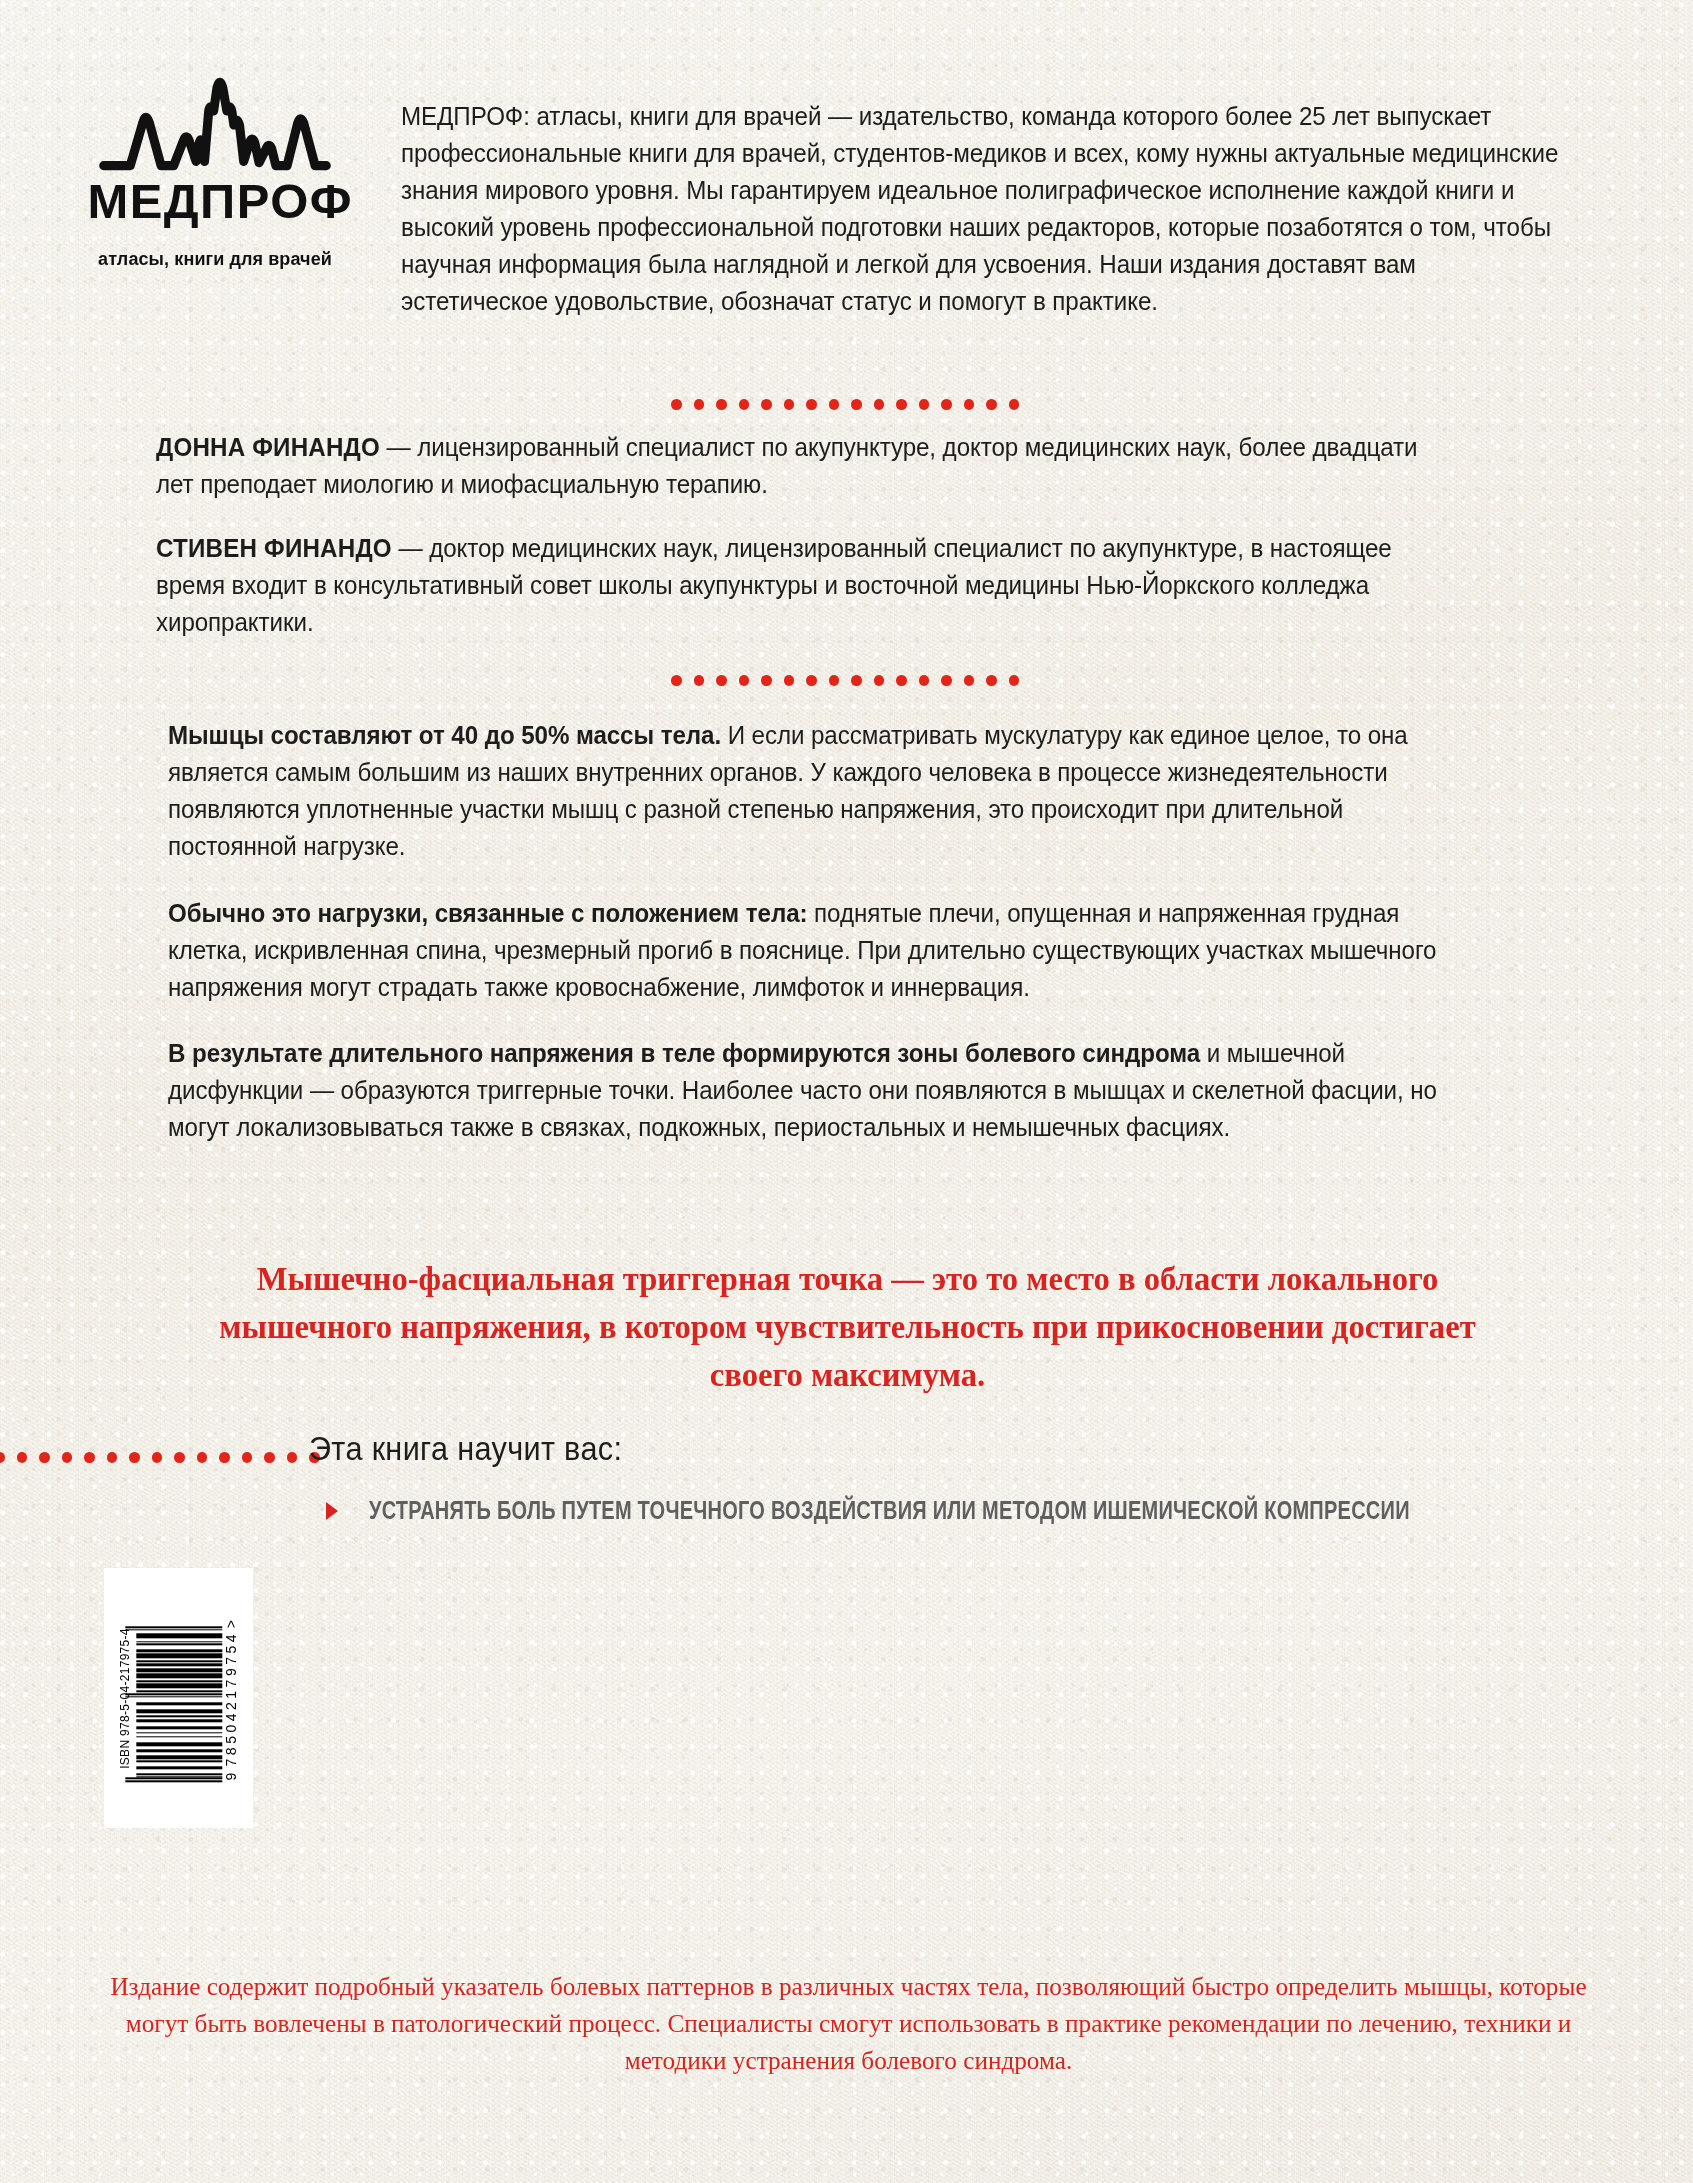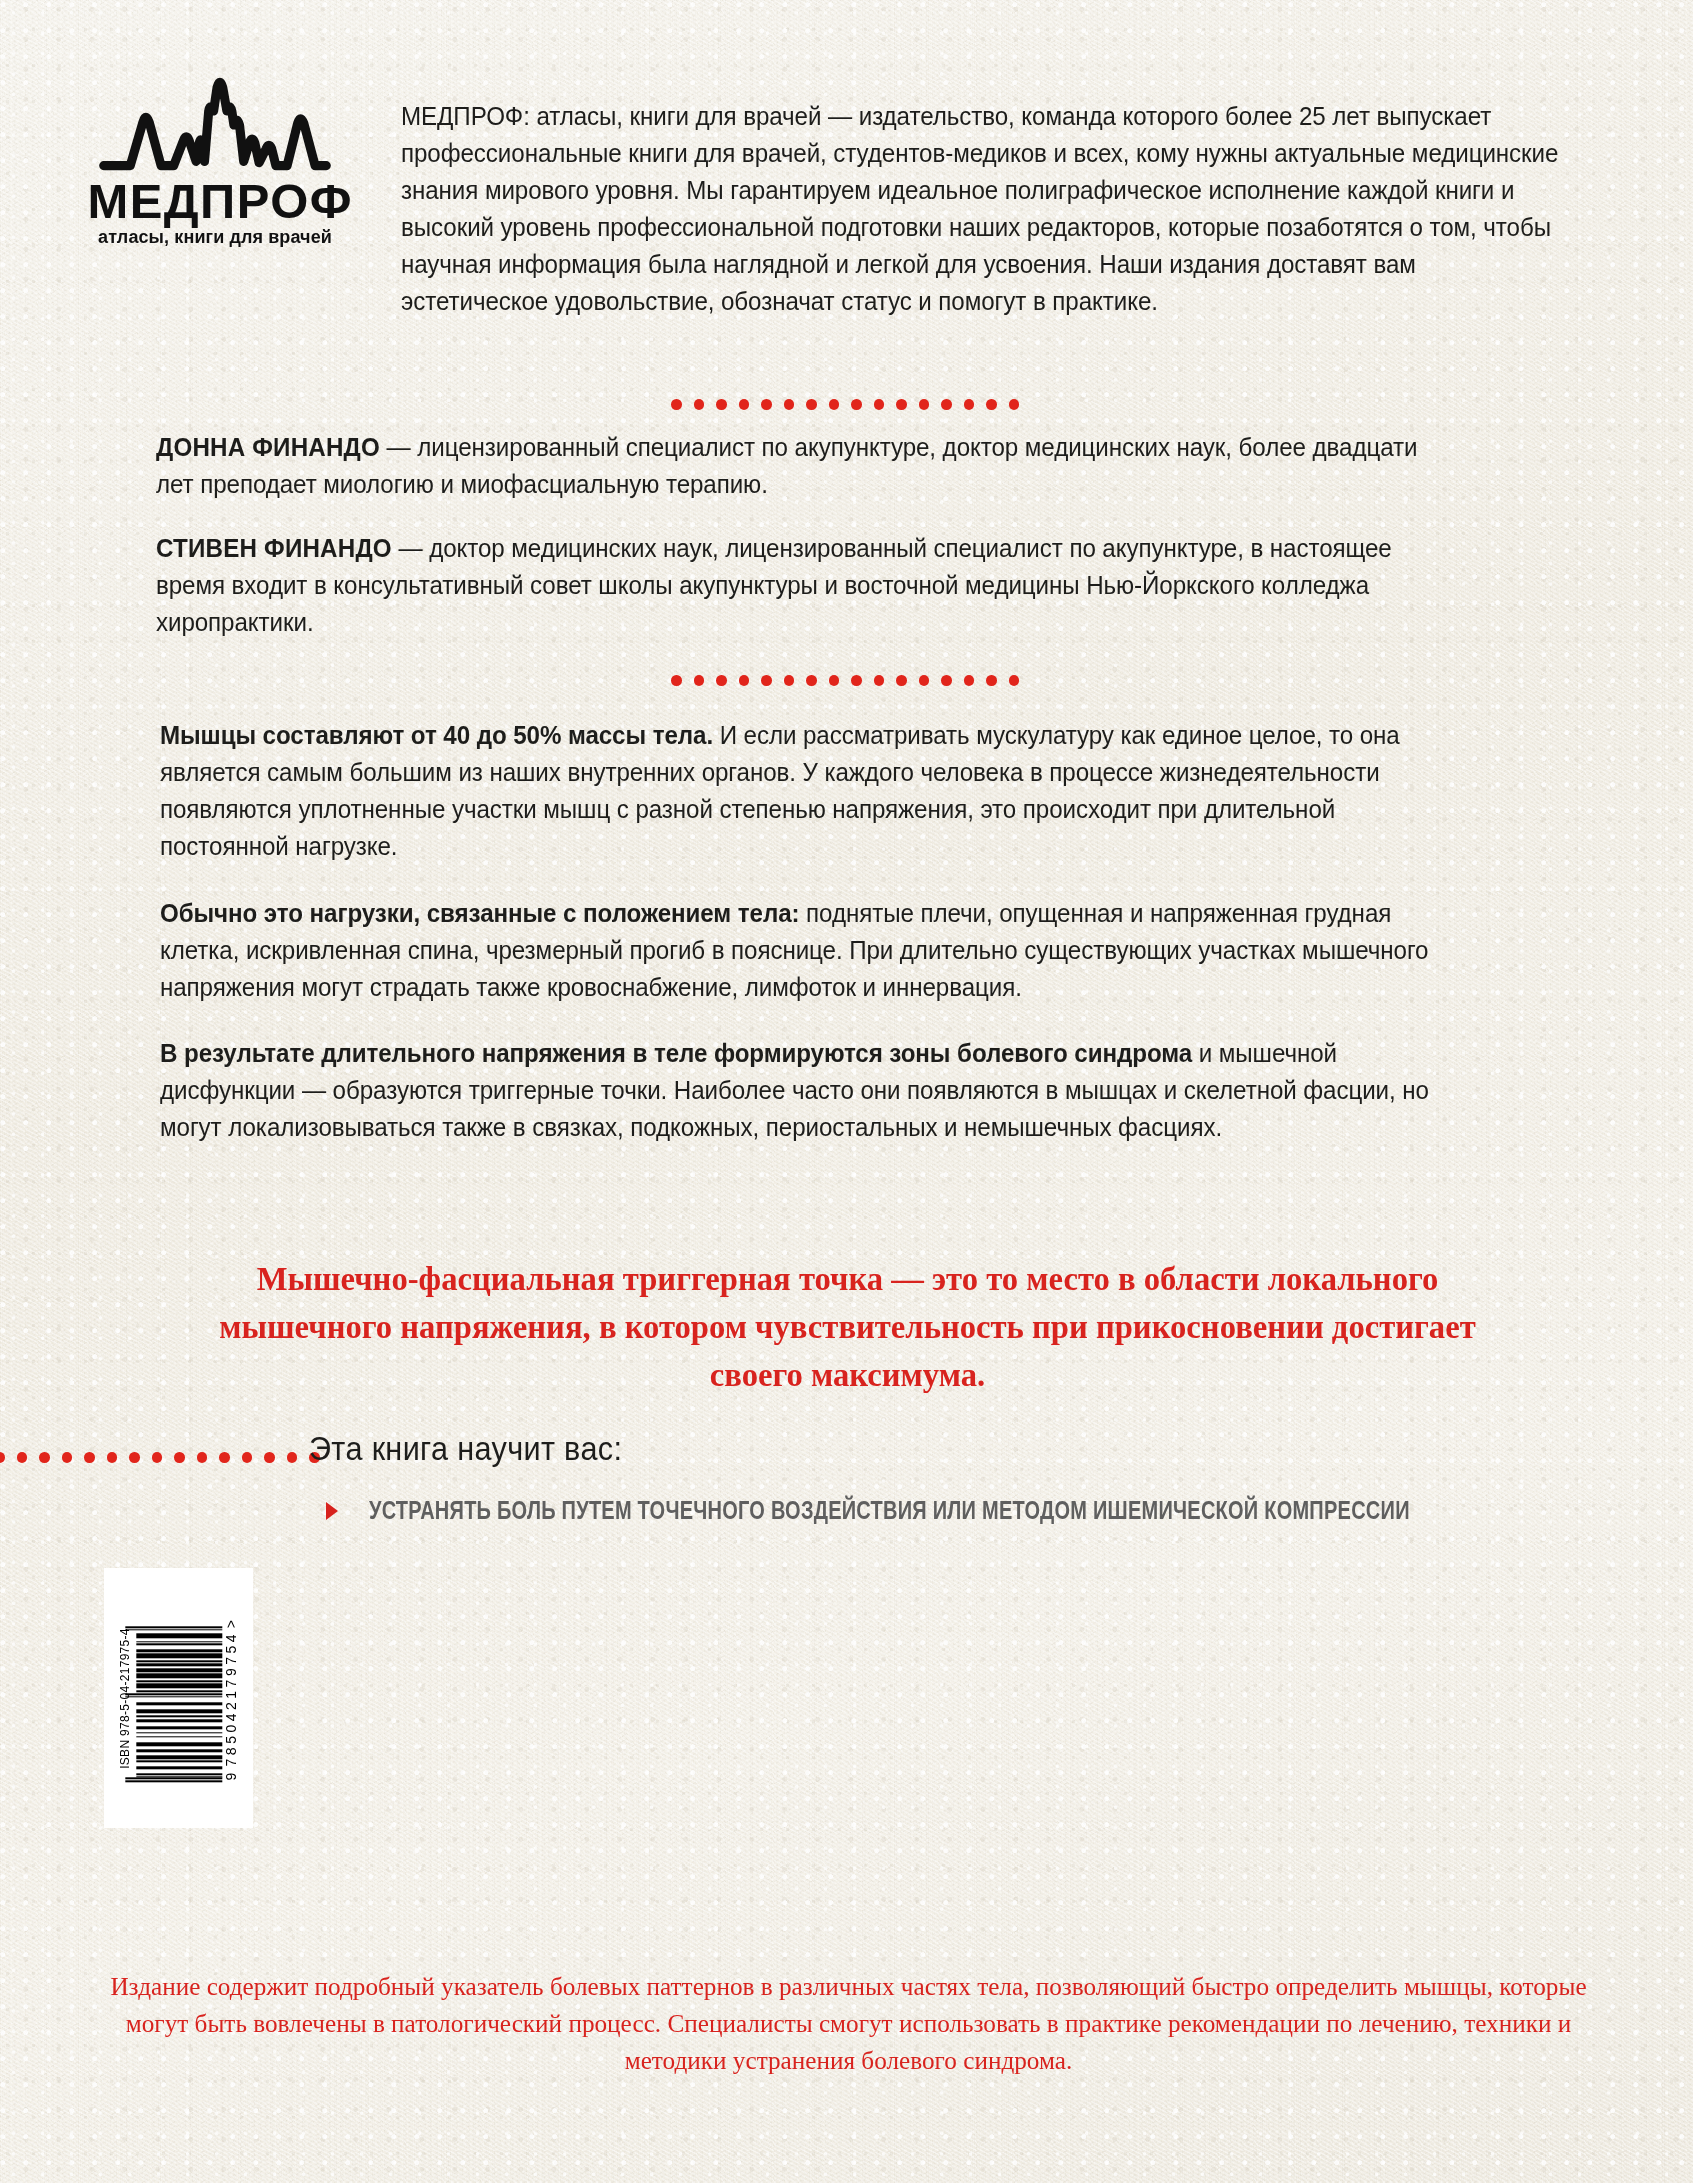--- a/index.html
+++ b/index.html
@@ -76,21 +76,21 @@
     line-height: 1;
     margin-top: 4.2px;
     transform: scaleX(1.02);
   }
   #logo-tagline {
     font-family: "Liberation Sans", sans-serif;
     font-weight: 700;
     font-size: 18px;
     letter-spacing: 0.1px;
     color: #111;
-    margin-top: 1px;
+    margin-top: 23px;
     transform: scaleX(1.0);
   }
 
   
   .body-text {
     font-family: "Liberation Sans", sans-serif;
     font-size: 26px;
     line-height: 37px;
     color: #1d1d1b;
     transform: scaleX(.93);
@@ -135,21 +135,21 @@
   }
   .author-entry { margin-bottom: 27px; }
   .author-name {
     font-weight: 700;
     letter-spacing: 0.2px;
   }
 
   
   #main-body {
     position: absolute;
-    left: 160px;
+    left: 168px;
     top: 717px;
     width: 1378px;
   }
   #main-body p { margin: 0 0 29.5px 0; }
 
   
   #red-callout {
     position: absolute;
     left: 141px;
     top: 1255px;

